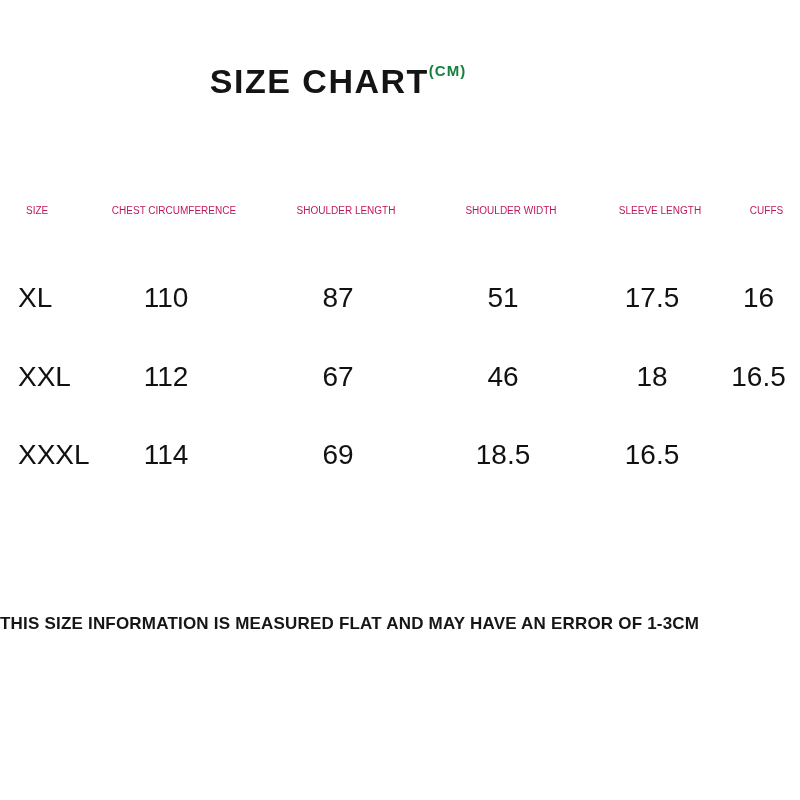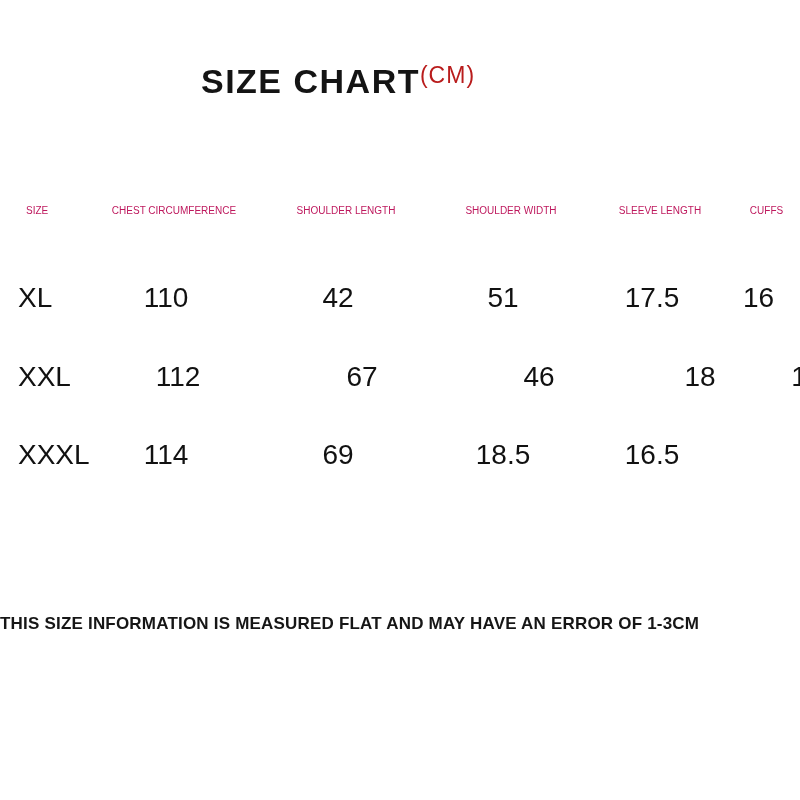--- a/index.html
+++ b/index.html
@@ -31,24 +31,24 @@
     justify-content: center;
     white-space: nowrap;
   }
   .title-main {
     font-size: 34px;
     font-weight: 700;
     letter-spacing: 1.5px;
     color: #141414;
   }
   .title-unit {
-    font-size: 23px;
-    font-weight: 400;
+    font-size: 15px;
+    font-weight: 700;
     letter-spacing: 1px;
-    color: #b91c1c;
+    color: #15803d;
   }
   
   .row {
     position: absolute;
     left: 18px;
     width: 777px;
     display: grid;
     grid-template-columns: 66px 164px 180px 150px 148px 65px;
     align-items: center;
   }
@@ -67,21 +67,21 @@
     color: #be185d;
     margin-left: 8px;
   }
   .data-row {
     font-size: 28px;
     line-height: 34px;
     font-weight: 400;
     color: #111111;
   }
   .data-row.r1 { top: 281px; }
-  .data-row.r2 { top: 360px; gap: 12px; }
+  .data-row.r2 { top: 360px; }
   .data-row.r3 { top: 438px; }
   
   .note {
     position: absolute;
     top: 612px;
     left: 0;
     width: 672px;
     text-align: center;
     font-size: 17px;
     line-height: 24px;
@@ -106,21 +106,21 @@
     <div class="cell">CHEST CIRCUMFERENCE</div>
     <div class="cell">SHOULDER LENGTH</div>
     <div class="cell">SHOULDER WIDTH</div>
     <div class="cell">SLEEVE LENGTH</div>
     <div class="cell">CUFFS</div>
   </div>
 
   <div class="row data-row r1">
     <div class="cell c1">XL</div>
     <div class="cell">110</div>
-    <div class="cell">42</div>
+    <div class="cell">87</div>
     <div class="cell">51</div>
     <div class="cell">17.5</div>
     <div class="cell">16</div>
   </div>
 
   <div class="row data-row r2">
     <div class="cell c1">XXL</div>
     <div class="cell">112</div>
     <div class="cell">67</div>
     <div class="cell">46</div>

